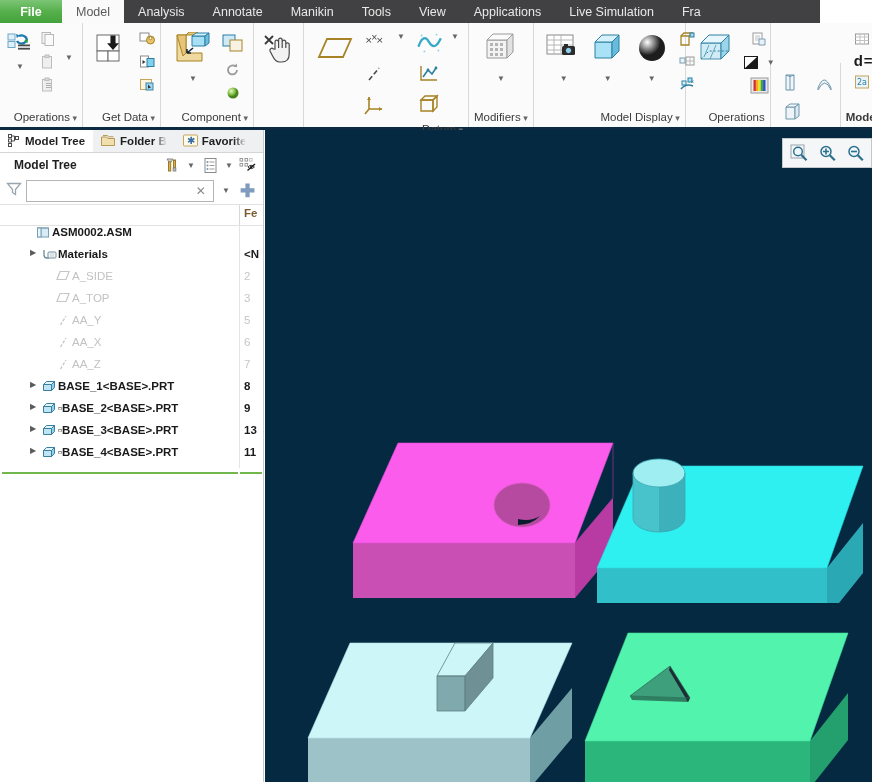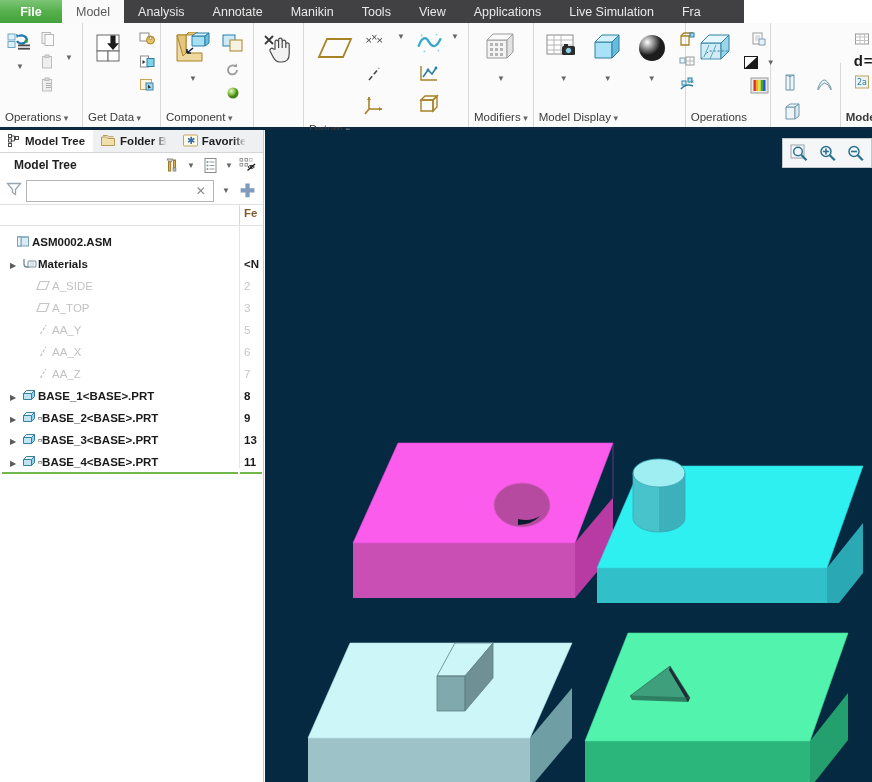--- a/index.html
+++ b/index.html
@@ -8,21 +8,21 @@
     font-family: "Liberation Sans", sans-serif;
     font-size: 12px;
     background:#ffffff;
     color:#222;
     -webkit-font-smoothing: antialiased;
   }
   #app { position:relative; width:872px; height:782px; overflow:hidden; }
 
   
   .ribbon-tabs {
-    position:absolute; top:0; left:0; width:744px; height:23px;
+    position:absolute; top:0; left:0; width:820px; height:23px;
     background:#414042;
     display:flex; align-items:stretch;
   }
   .tab-file {
     width:62px;
     background:linear-gradient(to bottom,#7cc576 0%, #56b04b 50%, #43a23c 100%);
     color:#ffffff;
     display:flex; align-items:center; justify-content:center;
     font-size:12.5px; font-weight:bold;
     cursor:pointer;
@@ -46,21 +46,21 @@
   }
   .rgroup {
     position:relative;
     display:flex; flex-direction:column;
     border-right:1px solid #d8d8d8;
     padding:3px 5px 0 5px;
   }
   .rgroup:last-child { border-right:none; }
   .rgroup-body { flex:1; display:flex; align-items:flex-start; gap:2px; padding-top:2px; }
   .rgroup-label {
-    height:19px; line-height:19px; text-align:left;
+    height:19px; line-height:19px; text-align:right;
     font-size:11.5px; color:#3b3b3b; white-space:nowrap;
   }
   .caretlbl::after { content:" \25BE"; font-size:9px; color:#666; }
 
   .col { display:flex; flex-direction:column; align-items:center; gap:1px; }
   .icobtn {
     display:flex; align-items:center; justify-content:center;
     cursor:pointer; border:1px solid transparent; border-radius:2px;
   }
   .icobtn.sm { width:22px; height:22px; }
@@ -124,22 +124,22 @@
   .tree-head .colsep {
     position:absolute; left:239px; top:0; bottom:0; width:1px; background:#d8d8d8;
   }
   .tree-head .fe {
     position:absolute; left:244px; top:2px;
     font-size:11.5px; font-weight:bold; color:#7a5a2e;
   }
 
   .tree-body { position:relative; }
   .trow {
-    height:22px; display:flex; align-items:flex-end; position:relative;
-    font-size:11.5px; cursor:pointer; white-space:nowrap;
+    height:22px; display:flex; align-items:flex-start; position:relative;
+    font-size:11.5px; cursor:pointer; white-space:nowrap;padding-left:20px;
   }
   .trow .arrow {
     width:14px; text-align:center; color:#5a5a5a; font-size:8px; flex:none;
   }
   .trow .tico { width:18px; flex:none; display:flex; align-items:center; justify-content:center; }
   .trow .tlabel { color:#1a1a1a; font-weight:bold; }
   .trow.dim .tlabel { color:#c2c2c2; font-weight:normal; }
   .trow .tnum {
     position:absolute; left:244px; color:#1a1a1a; font-weight:bold; font-size:11.5px;
   }

